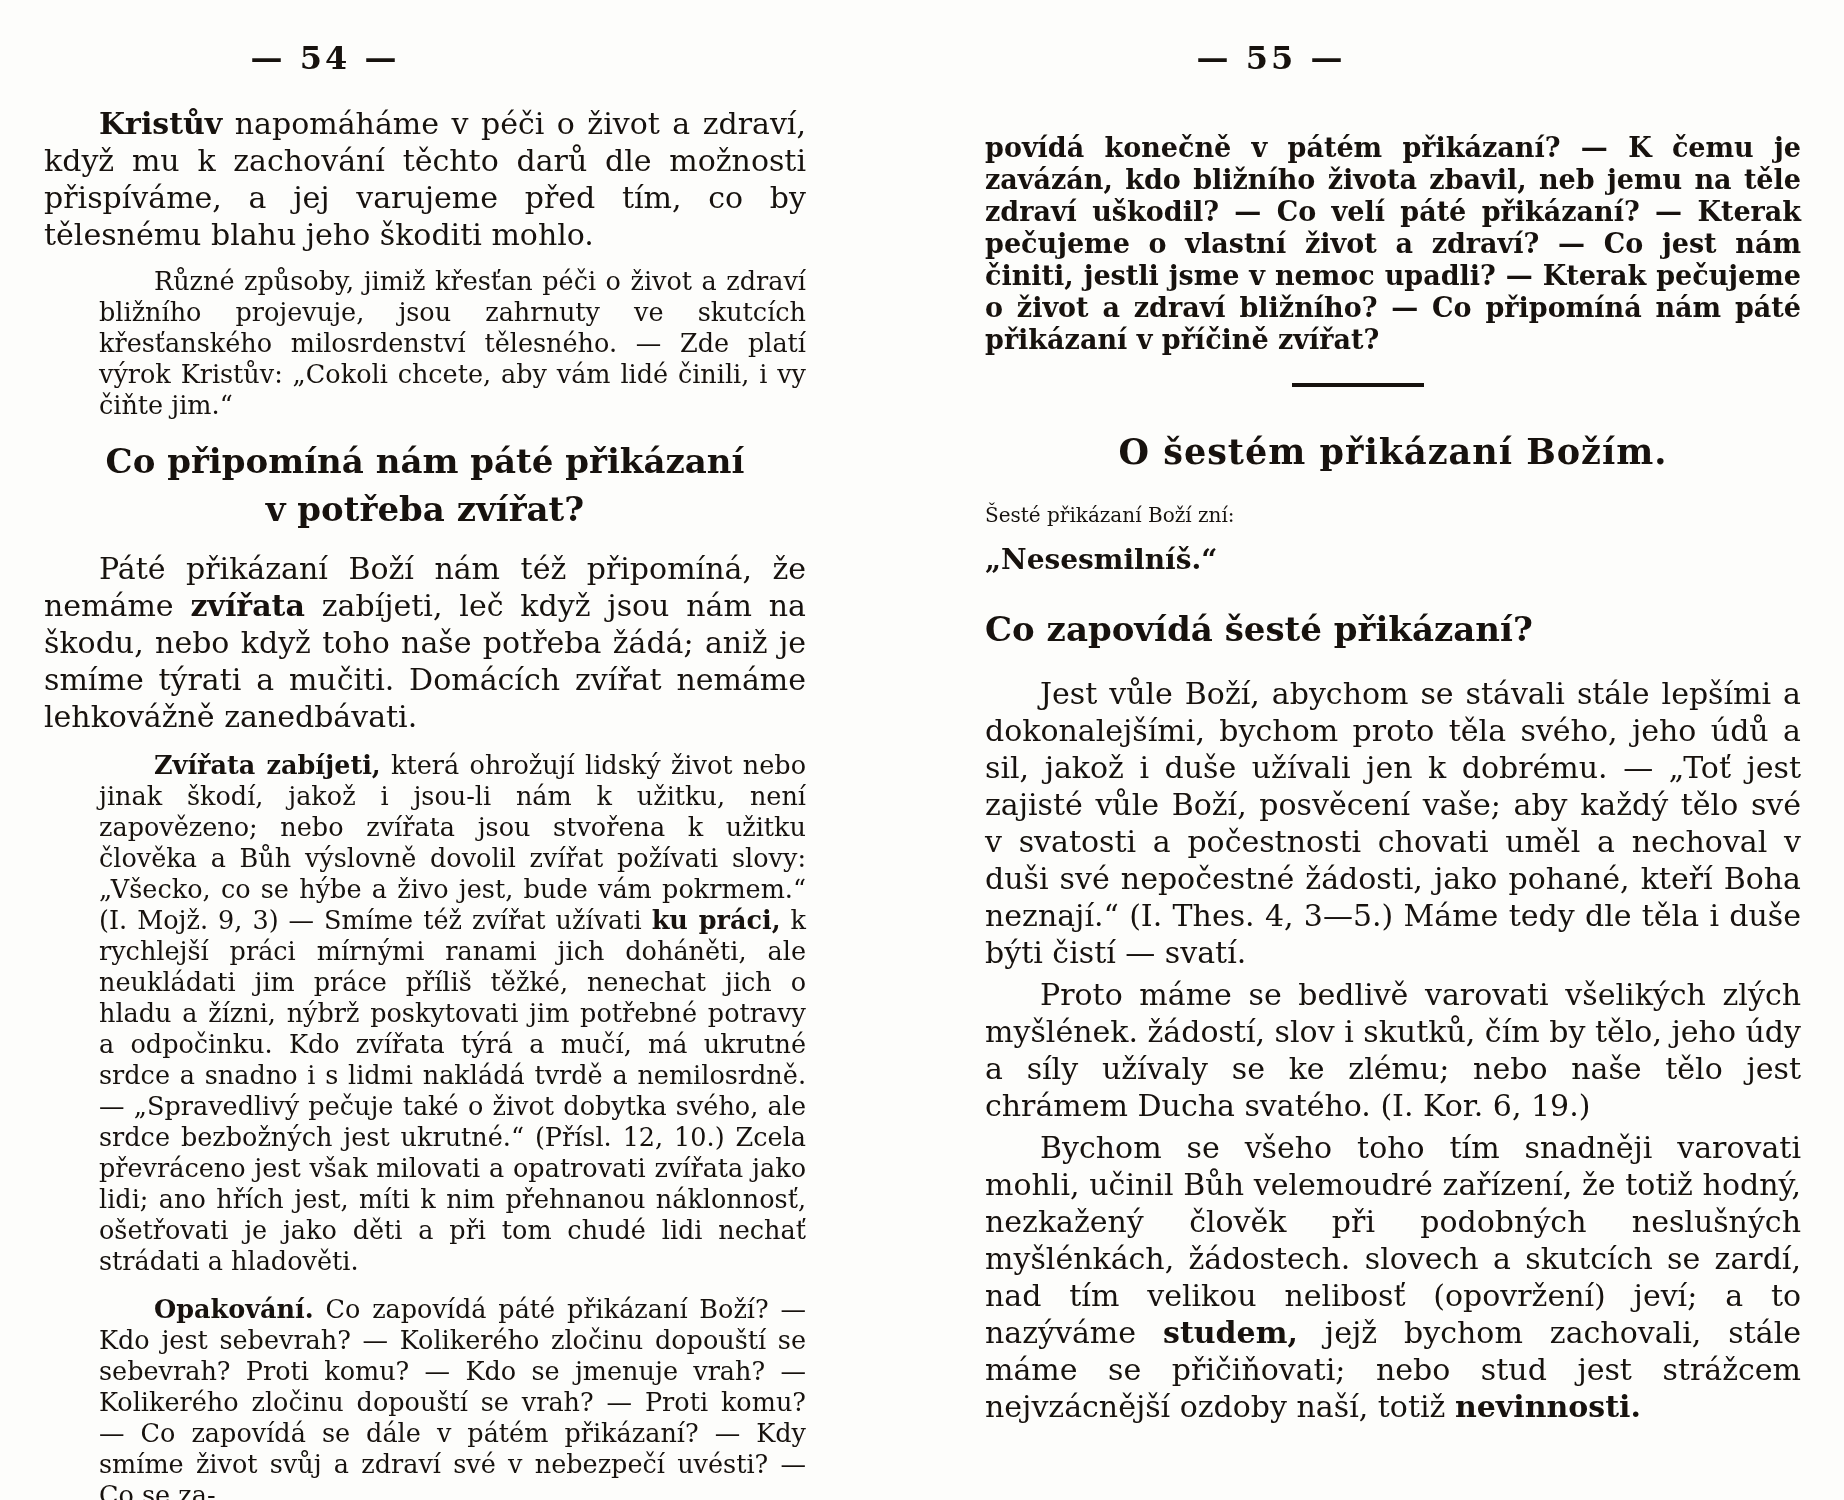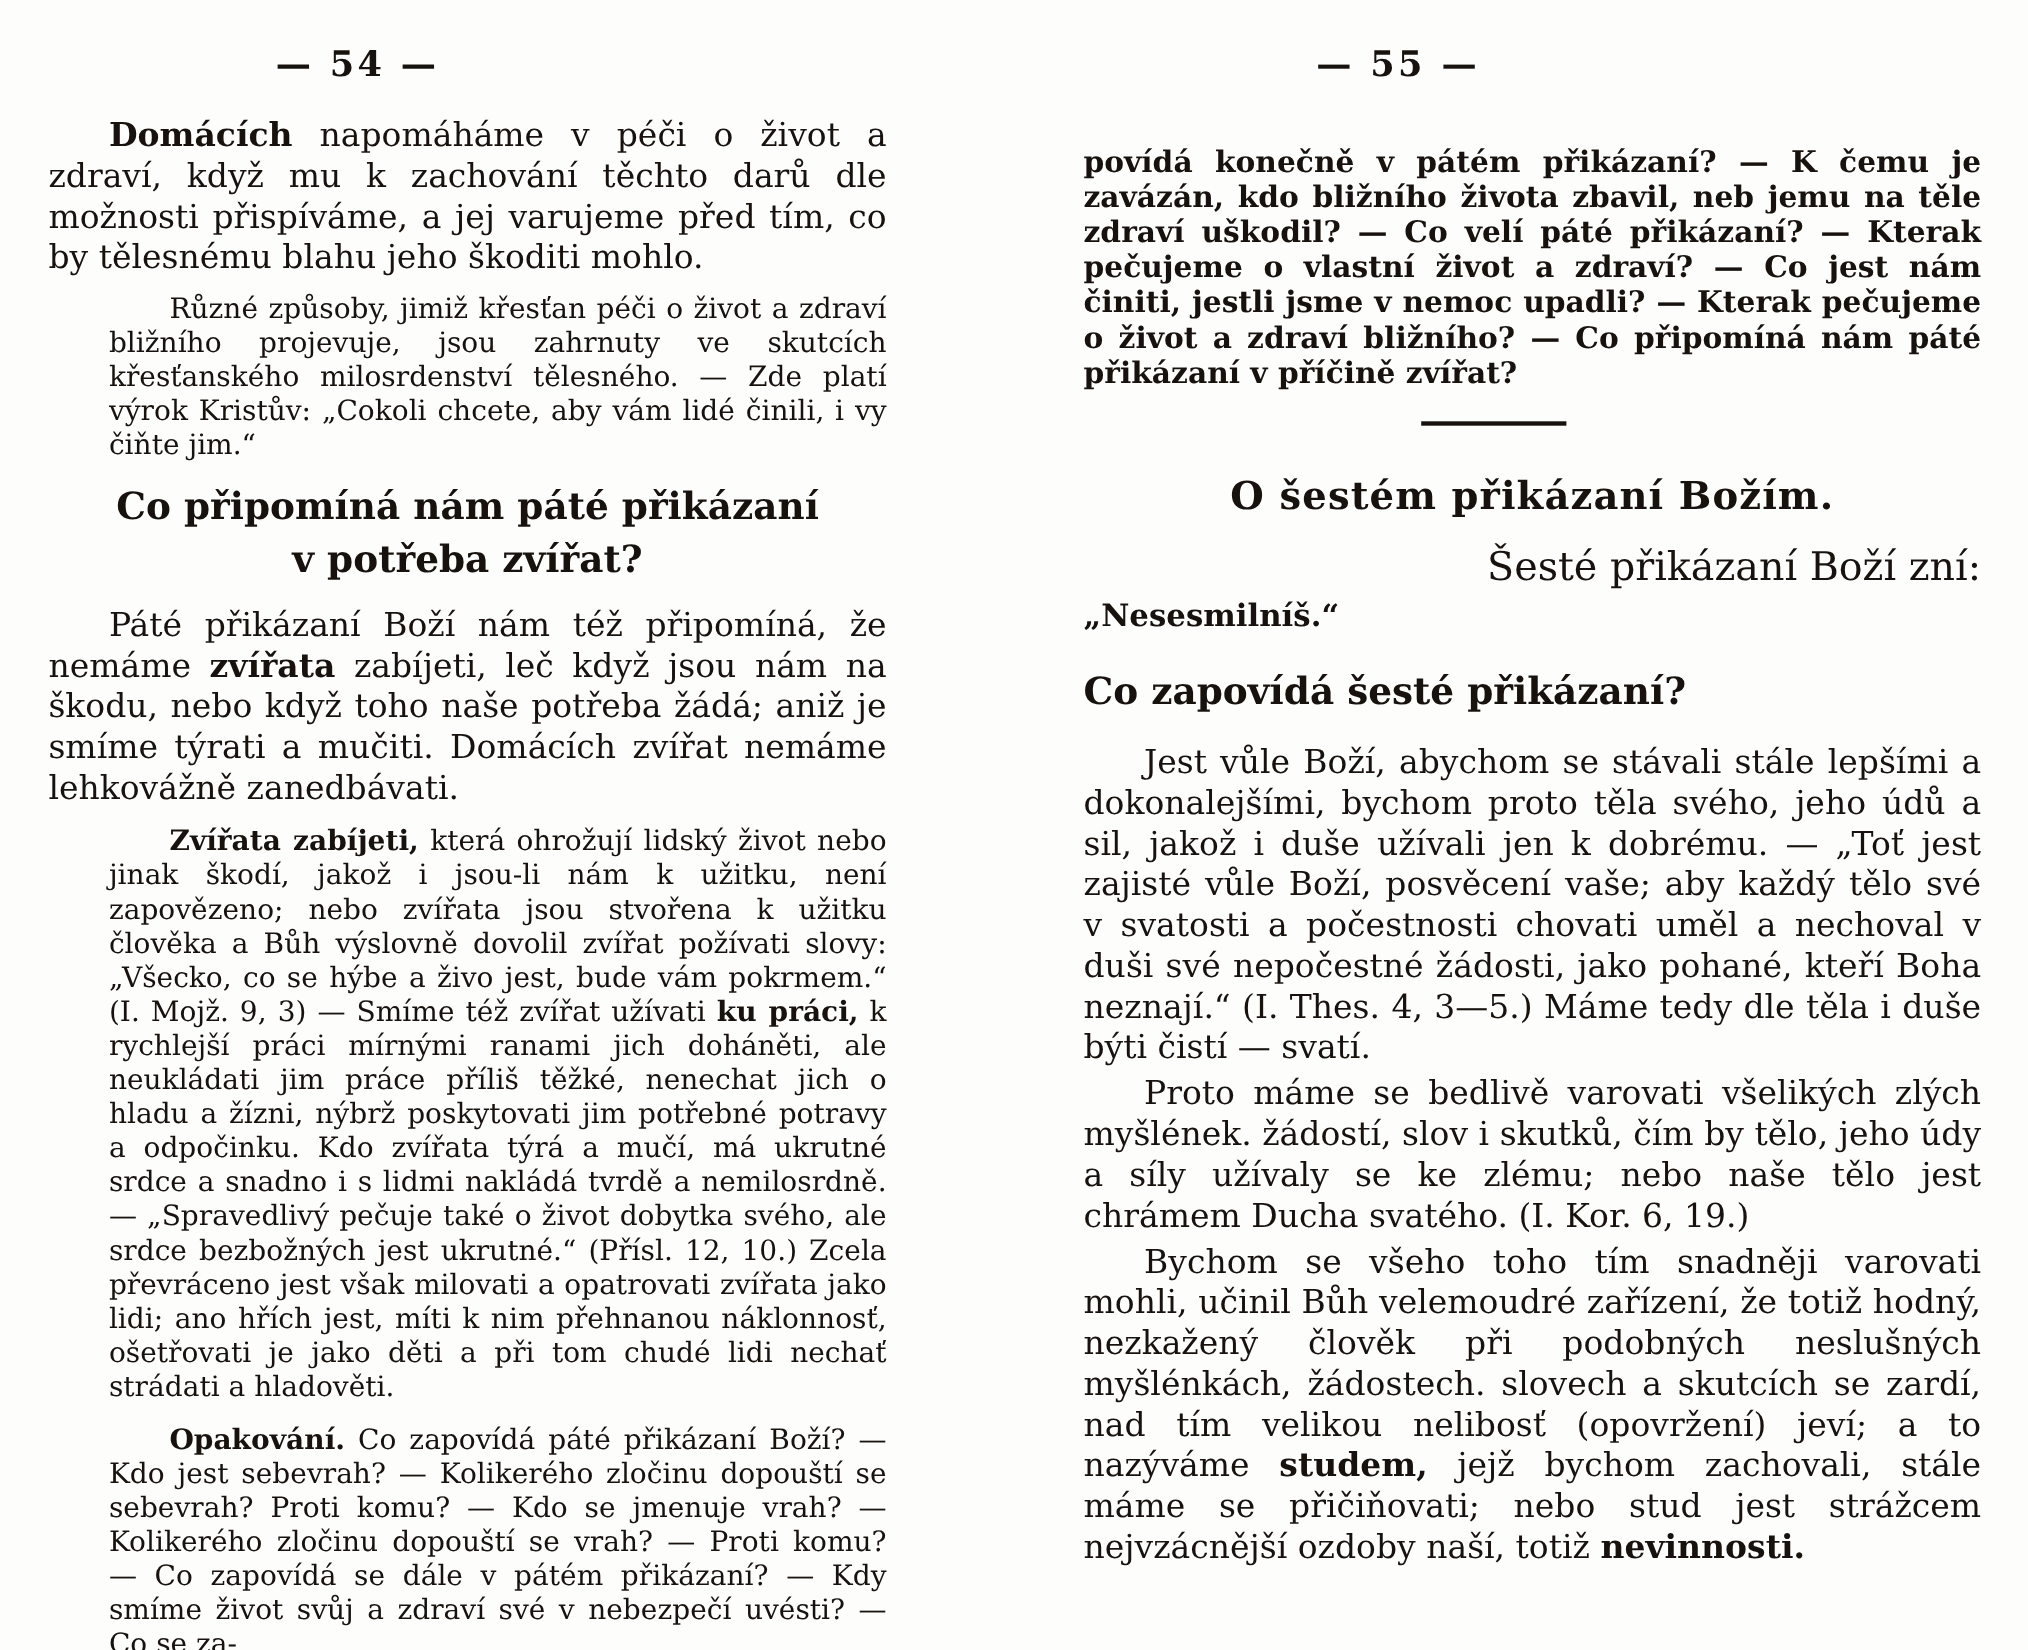--- a/index.html
+++ b/index.html
@@ -94,24 +94,23 @@
   }
   .page-right .section-title {
     margin-top: 44px;
     font-size: 35px;
     font-weight: bold;
     text-align: center;
     letter-spacing: 1px;
   }
   .lead-line {
     margin-top: 25px;
-    font-size: 36px;
+    font-size: 20px;
     line-height: 37px;
     text-indent: 0;
-    text-align: right;
   }
   .commandment {
     margin-top: 8px;
     font-size: 28px;
     font-weight: bold;
     line-height: 36px;
   }
   .question-heading {
     margin-top: 31px;
     font-size: 34px;
@@ -122,21 +121,21 @@
   .rpara2 { margin-top: 5px; }
   .rpara3 { margin-top: 5px; }
 </style>
 </head>
 <body>
 
 <div class="page page-left">
   <div class="folio">— 54 —</div>
 
 
-  <p class="body-text rich para1"><span class="b">Domácích</span><span> napomáháme v péči o život a zdraví, když mu k zachování těchto darů dle možnosti přispíváme, a jej varujeme před tím, co by tělesnému blahu jeho škoditi mohlo.</span></p>
+  <p class="body-text rich para1"><span class="b">Kristův</span><span> napomáháme v péči o život a zdraví, když mu k zachování těchto darů dle možnosti přispíváme, a jej varujeme před tím, co by tělesnému blahu jeho škoditi mohlo.</span></p>
 
   <p class="small-text small1">Různé způsoby, jimiž křesťan péči o život a zdraví bližního projevuje, jsou zahrnuty ve skutcích křesťanského milosrdenství tělesného. — Zde platí výrok Kristův: „Cokoli chcete, aby vám lidé činili, i vy čiňte jim.“</p>
 
   <div class="section-heading heading2">
     <span class="hline">Co připomíná nám páté přikázaní</span>
     <span class="hline">v potřeba zvířat?</span>
   </div>
 
   <p class="body-text rich para2"><span>Páté přikázaní Boží nám též připomíná, že nemáme </span><span class="b">zvířata</span><span> zabíjeti, leč když jsou nám na škodu, nebo když toho naše potřeba žádá; aniž je smíme týrati a mučiti. Domácích zvířat nemáme lehkovážně zanedbávati.</span></p>
 

